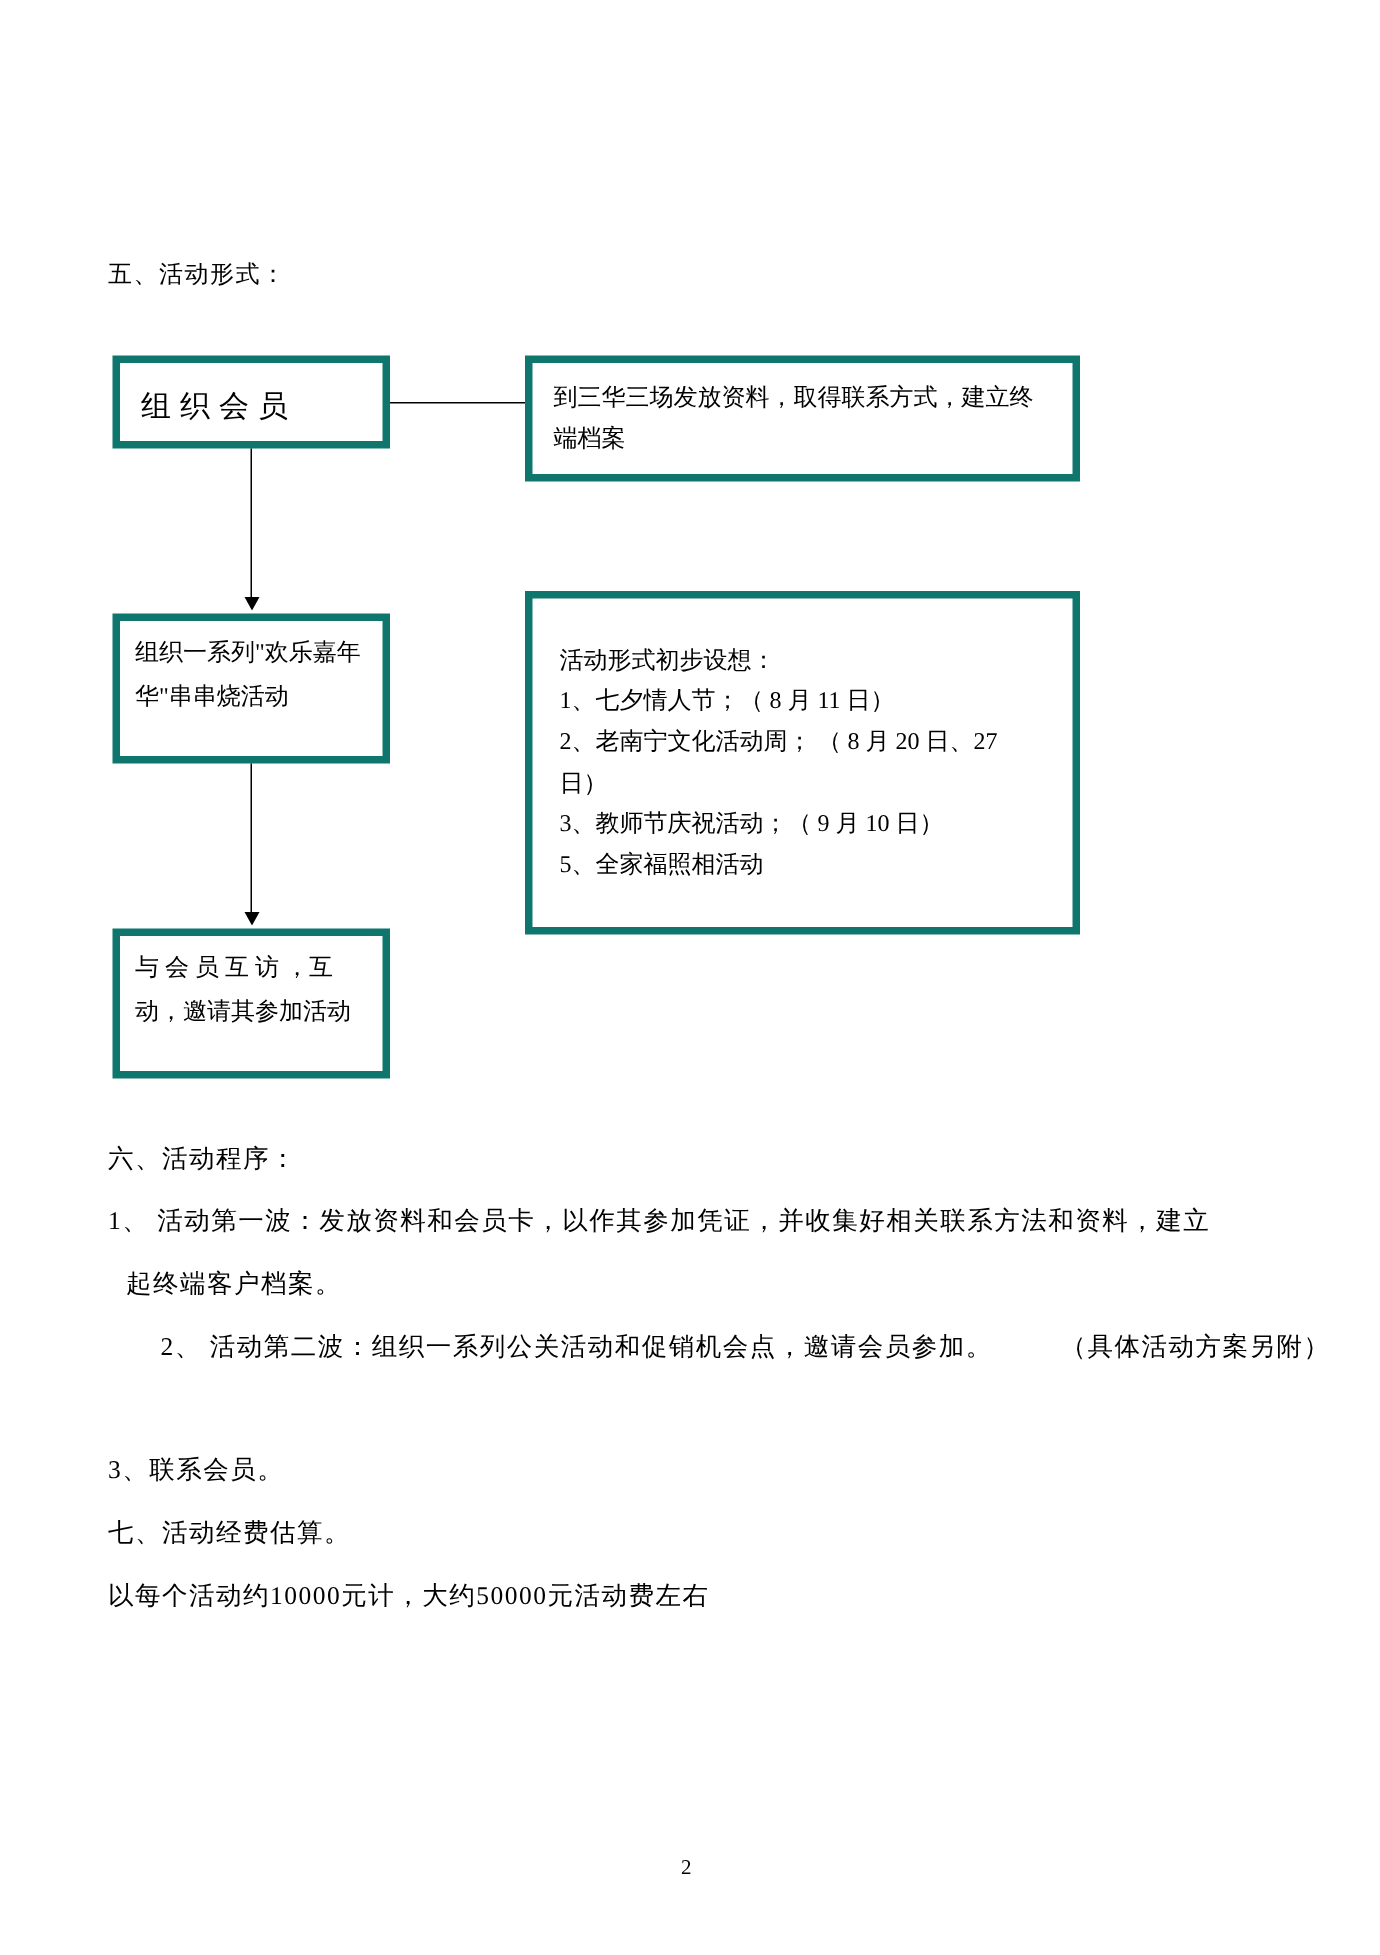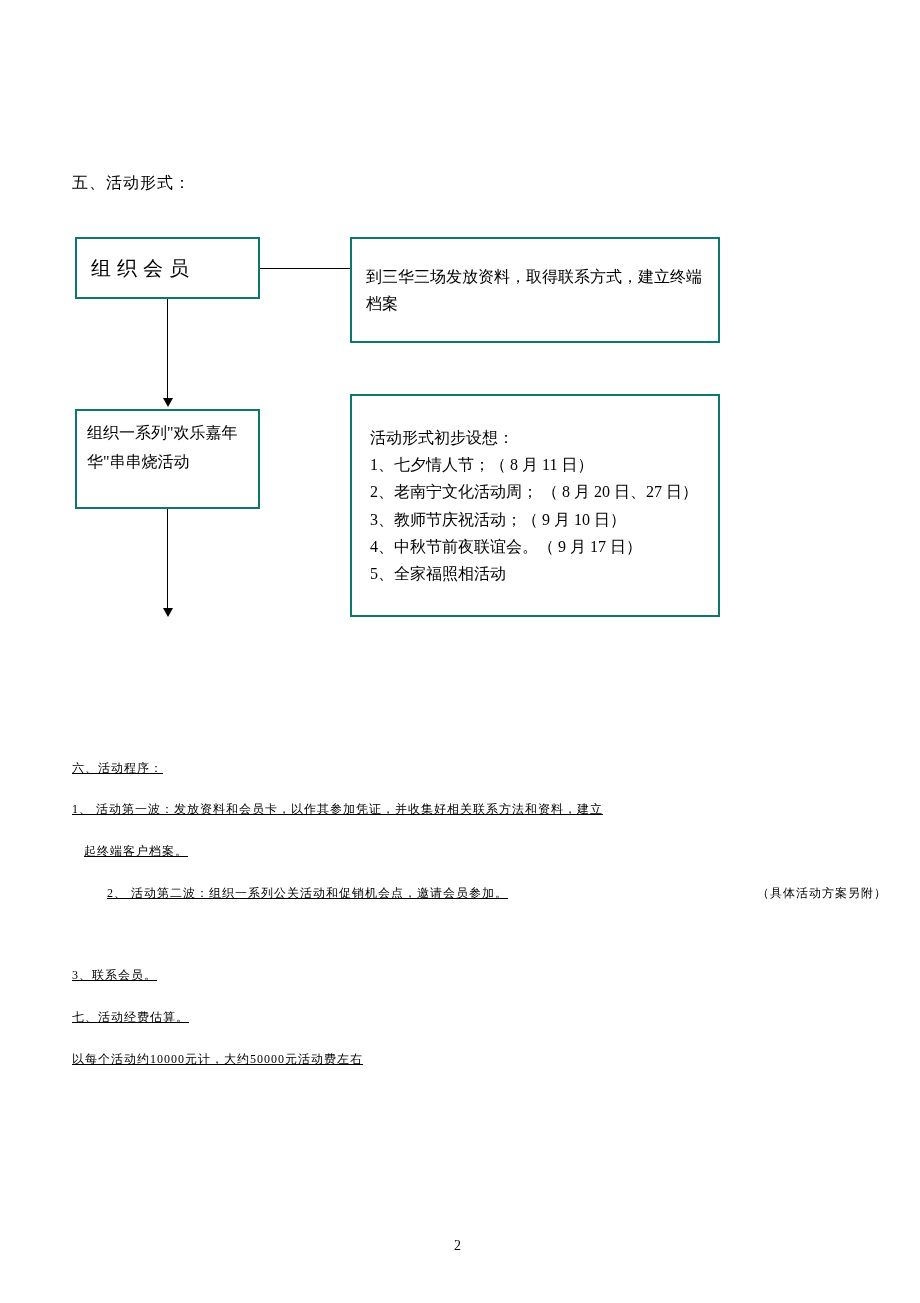--- a/index.html
+++ b/index.html
@@ -15,21 +15,21 @@
   background: #fff;
   box-sizing: border-box;
 }
 .section-title {
   position: absolute;
   font-size: 16px;
   letter-spacing: 1px;
 }
 .box {
   position: absolute;
-  border: 2px solid #0f766e;
+  border: 5px solid #0f766e;
   box-sizing: border-box;
   padding: 8px 10px;
   font-size: 16px;
   line-height: 1.7;
   background: #fff;
 }
 .box.big {
   font-size: 20px;
   letter-spacing: 6px;
   padding: 12px 14px;
@@ -48,59 +48,58 @@
   border-right: 5px solid transparent;
   border-top: 9px solid #000;
 }
 .hline {
   position: absolute;
   height: 0;
   border-top: 1px solid #000;
 }
 .para {
   position: absolute;
-  font-size: 12px;
+  font-size: 17px;
   line-height: 1.6;
   letter-spacing: 1px;
-  text-decoration: underline;
 }
 .pnum {
   position: absolute;
   font-size: 14px;
   color: #000;
 }
 </style>
 </head>
 <body>
 
 <div class="page">
 
   <div class="section-title" style="left:72px; top:173px;">五、活动形式：</div>
 
   <div class="box big" style="left:75px; top:237px; width:185px; height:62px;">组织会员</div>
 
   <div class="hline" style="left:260px; top:268px; width:90px;"></div>
 
-  <div class="box" style="left:350px; top:237px; width:370px; padding:24px 14px;">到三华三场发放资料，取得联系方式，建立终端档案</div>
+  <div class="box" style="left:350px; top:237px; width:370px; padding:10px 14px;">到三华三场发放资料，取得联系方式，建立终端档案</div>
 
   <div class="arrow-down" style="left:167px; top:299px; height:106px;"></div>
 
   <div class="box" style="left:75px; top:409px; width:185px; height:100px; line-height:1.8;">组织一系列"欢乐嘉年华"串串烧活动</div>
 
   <div class="box" style="left:350px; top:394px; width:370px; padding:28px 18px;">
     <div>活动形式初步设想：</div>
     <div>1、七夕情人节；（ 8 月 11 日）</div>
     <div>2、老南宁文化活动周；  （ 8 月 20 日、27 日）</div>
     <div>3、教师节庆祝活动；（ 9 月 10 日）</div>
-    <div>4、中秋节前夜联谊会。（ 9 月 17 日）</div>
     <div>5、全家福照相活动</div>
   </div>
 
   <div class="arrow-down" style="left:167px; top:509px; height:106px;"></div>
 
+  <div class="box" style="left:75px; top:619px; width:185px; height:100px; line-height:1.8;">与 会 员 互 访 ，互动，邀请其参加活动</div>
 
   <div class="para" style="left:72px; top:759px;">六、活动程序：</div>
 
   <div class="para" style="left:72px; top:800px; width:780px;">1、 活动第一波：发放资料和会员卡，以作其参加凭证，并收集好相关联系方法和资料，建立</div>
 
   <div class="para" style="left:84px; top:842px;">起终端客户档案。</div>
 
   <div class="para" style="left:88px; top:884px; width:780px;margin-left:19px;">
     <span>2、 活动第二波：组织一系列公关活动和促销机会点，邀请会员参加。</span>
     <span style="float:right;">（具体活动方案另附）</span>

